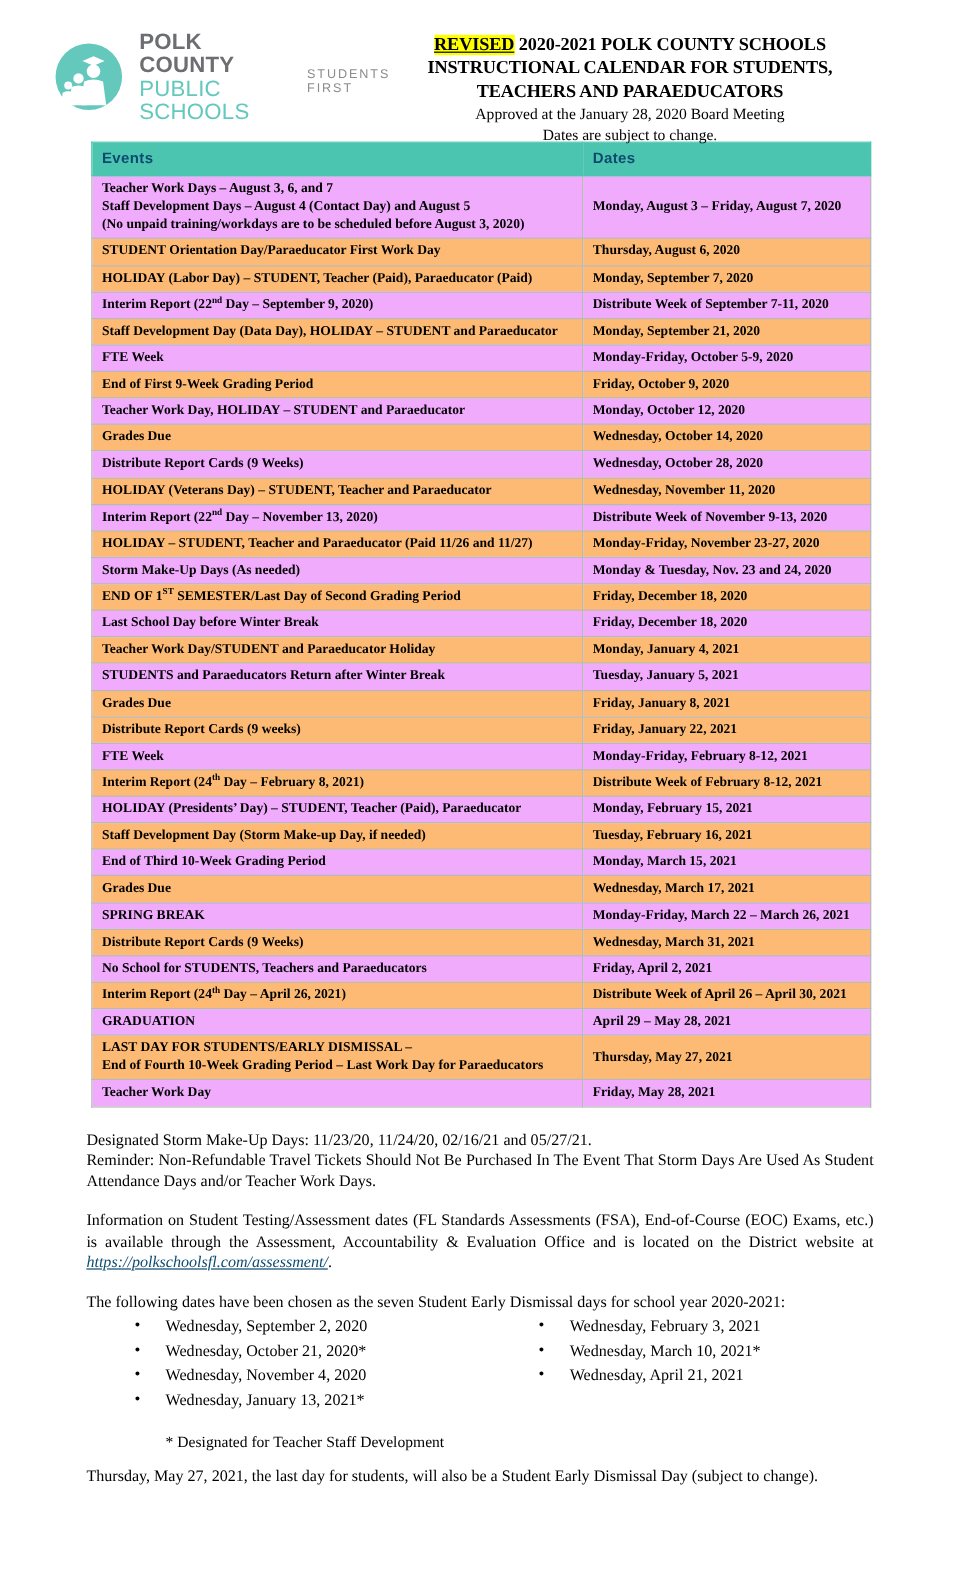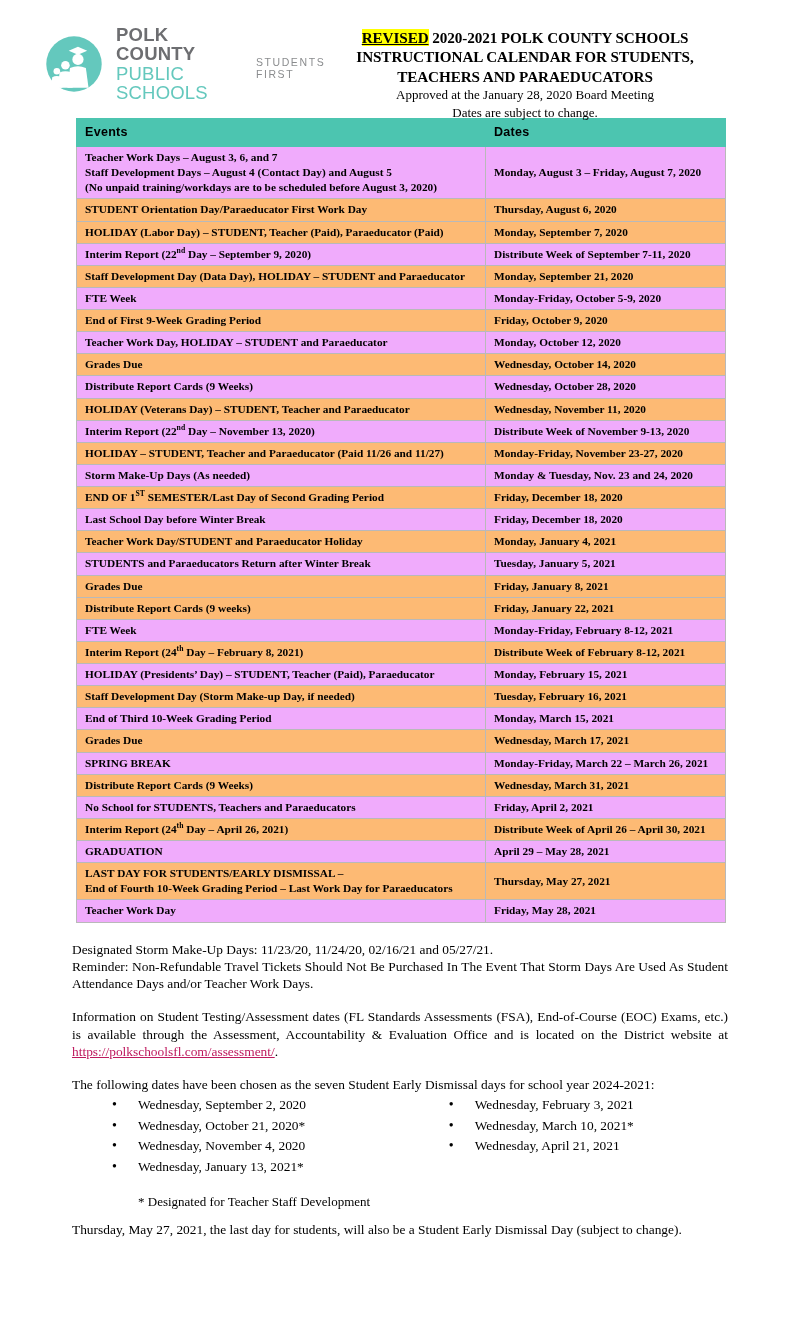--- a/index.html
+++ b/index.html
@@ -108,21 +108,21 @@
     width: 649px;
     table-layout: fixed;
     font-family: "Liberation Serif", "DejaVu Serif", serif;
   }
   table.cal th, table.cal td {
     border: 1px solid #b9b9b9;
     vertical-align: middle;
   }
   table.cal thead th {
     background: #4cc5b0;
-    color: #000000;
+    color: #0c4a6e;
     font-family: "Liberation Sans", sans-serif;
     font-size: 12.5px;
     font-weight: bold;
     text-align: left;
     padding: 4px 0 5px 8px;
     letter-spacing: 0.3px;
     border: 1px solid #4cc5b0;
     height: 18px;
   }
   table.cal td {
@@ -142,22 +142,23 @@
   
   .notes {
     padding: 0 72px 0 72px;
     font-size: 13.4px;
     line-height: 1.29;
   }
   .notes .blk { margin-top: 16px; }
   .notes .blk.tight { margin-top: 0; }
   .justify { text-align: justify; }
   a.link {
-    color: #be185d;
+    color: #0c4a6e;
     text-decoration: underline;
+    font-style: italic;
   }
 
   .bullets {
     display: flex;
     margin-top: 2px;
   }
   .bullets ul {
     margin: 0;
     padding: 0 0 0 40px;
     list-style: none;
@@ -386,21 +387,21 @@
   <div class="notes">
 
     <div class="blk tight">
       <div>Designated Storm Make-Up Days:   11/23/20, 11/24/20, 02/16/21 and 05/27/21.</div>
       <div class="justify">Reminder: Non-Refundable Travel Tickets Should Not Be Purchased In The Event That Storm Days Are Used As Student Attendance Days and/or Teacher Work Days.</div>
     </div>
 
     <div class="blk justify"><span>Information on Student Testing/Assessment dates (FL Standards Assessments (FSA), End-of-Course (EOC) Exams, etc.) is available through the Assessment, Accountability &amp; Evaluation Office and is located on the District website at </span><a class="link" href="#">https://polkschoolsfl.com/assessment/</a><span>.</span></div>
 
     <div class="blk">
-      <div>The following dates have been chosen as the seven Student Early Dismissal days for school year 2024-2021:</div>
+      <div>The following dates have been chosen as the seven Student Early Dismissal days for school year 2020-2021:</div>
       <div class="bullets">
         <ul class="col-left" id="ed-left">
             <li>Wednesday, September 2, 2020</li>
             <li>Wednesday, October 21, 2020*</li>
             <li>Wednesday, November 4, 2020</li>
             <li>Wednesday, January 13, 2021*</li>
           </ul>
         <ul class="col-right" id="ed-right">
             <li>Wednesday, February 3, 2021</li>
             <li>Wednesday, March 10, 2021*</li>

